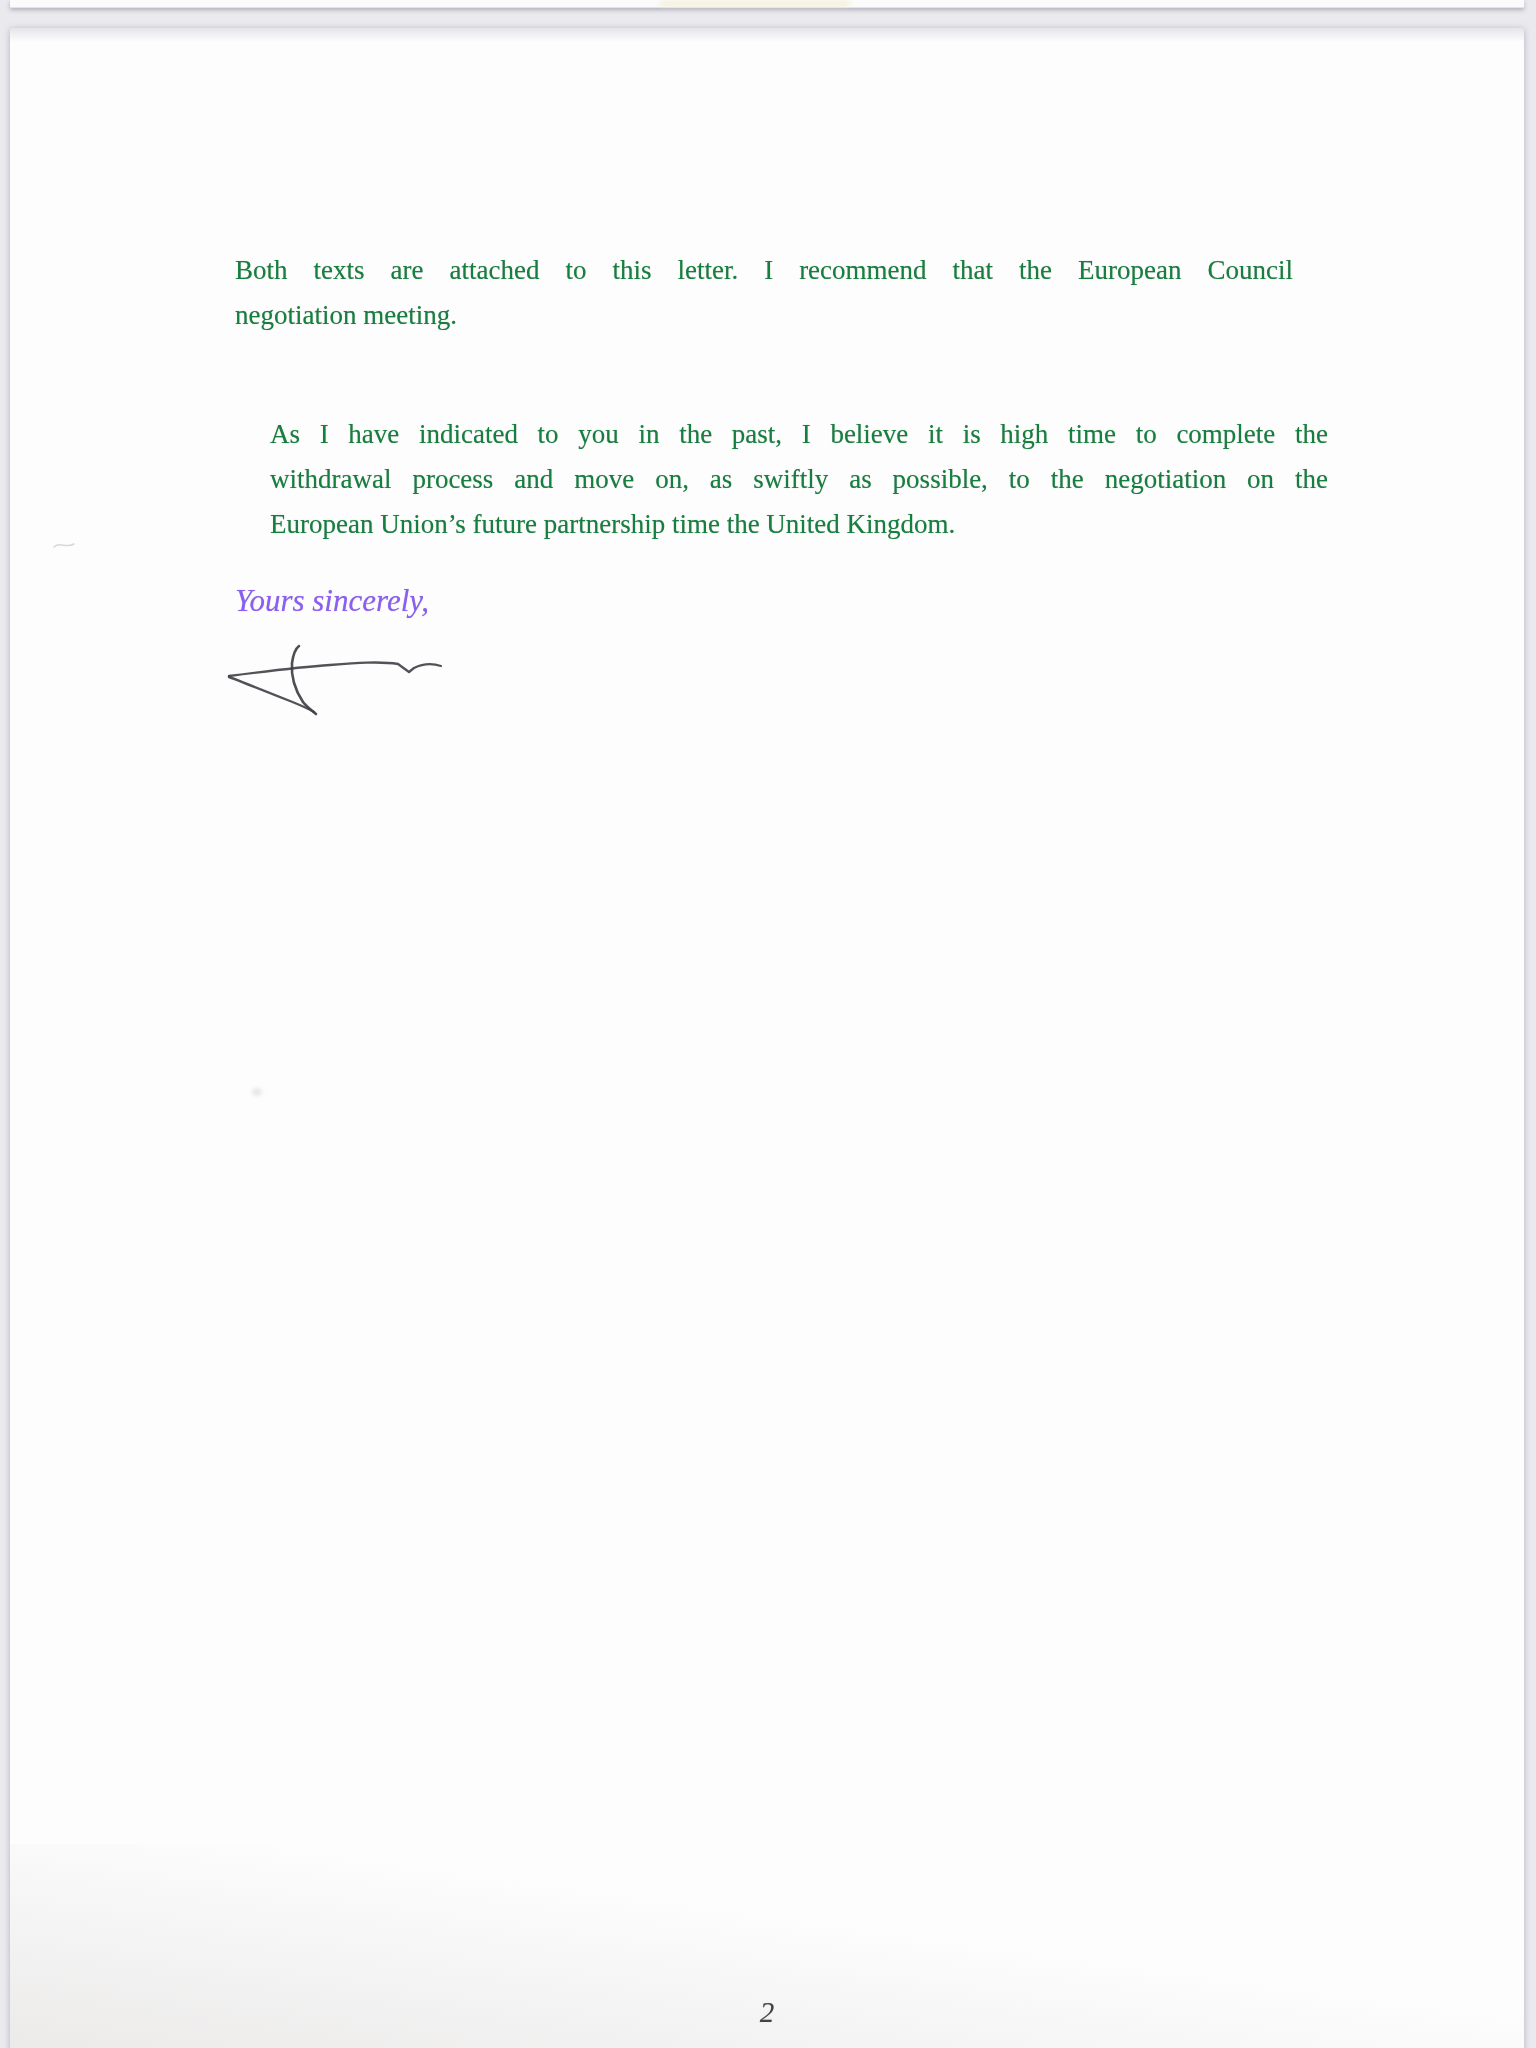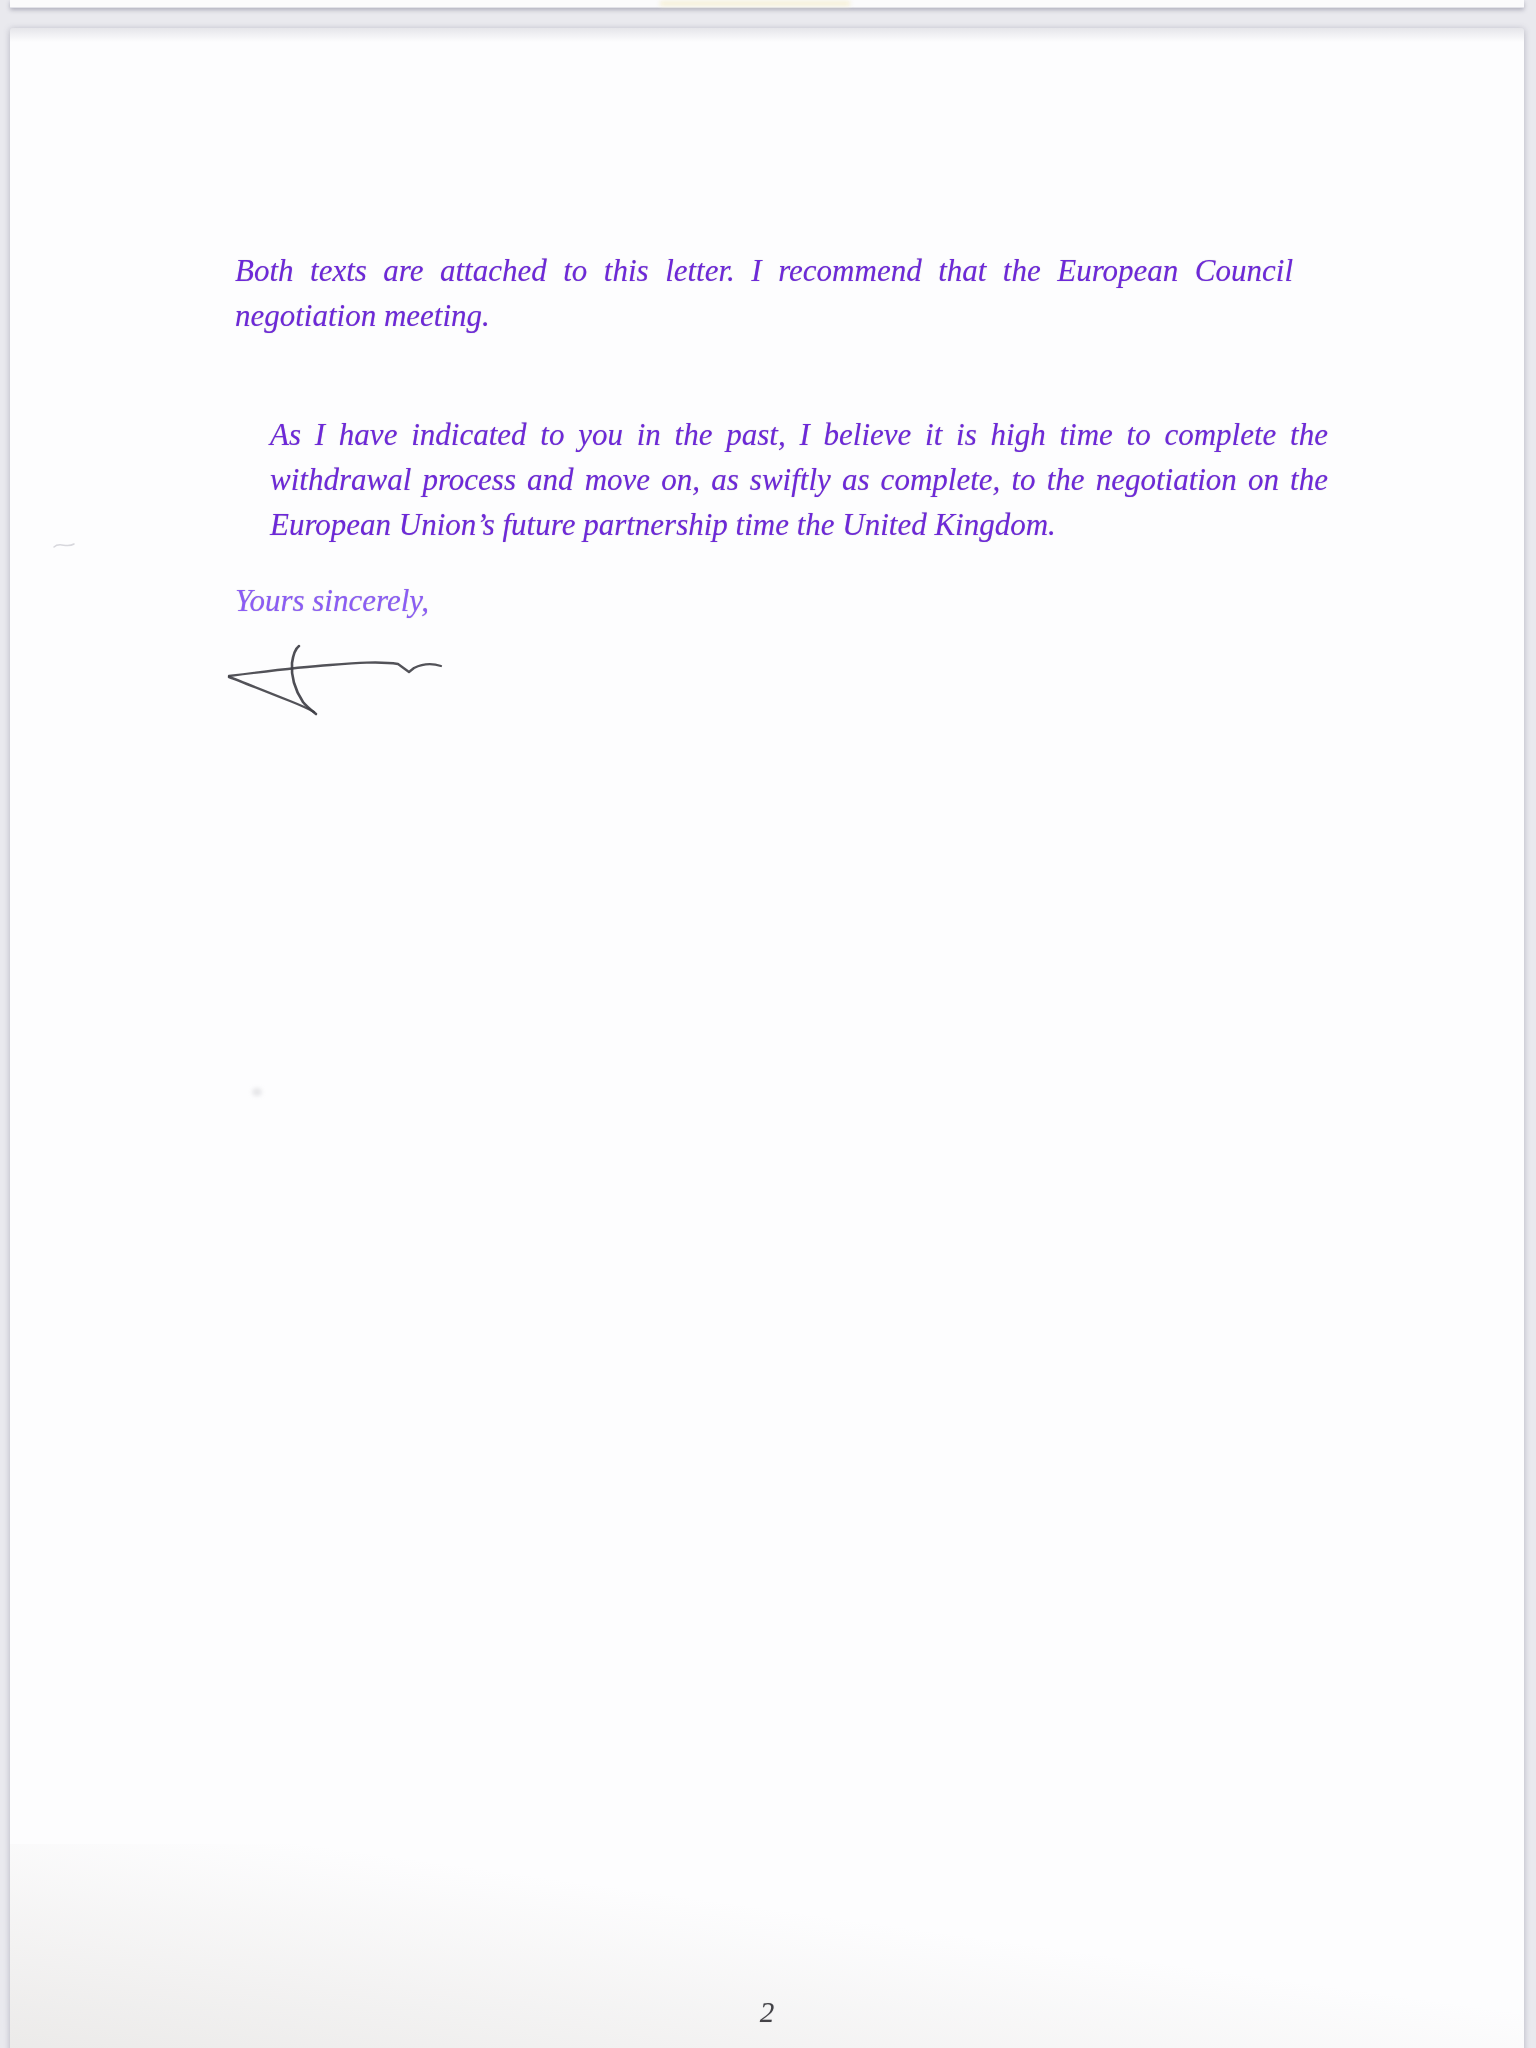--- a/index.html
+++ b/index.html
@@ -34,22 +34,22 @@
     pointer-events:none;
   }
   .paper-bottom-shade{
     position:absolute;bottom:0;left:0;right:0;height:210px;
     background:linear-gradient(to top right, rgba(172,166,158,0.22), rgba(255,255,255,0) 60%);
     pointer-events:none;
   }
   
   .para{
     position:absolute;left:225px;width:1058px;
-    font-style:italic;font-size:31px;line-height:45px;
-    color:#6d28d9;
+    font-size:27px;line-height:45px;
+    color:#15803d;
     text-shadow:0 0 1px rgba(44,44,51,0.35);
   }
   #para1{top:220px;}
   #para2{top:384px;margin-left:35px;}
   .jline{text-align:justify;text-align-last:justify;white-space:nowrap;}
   .jline.last{text-align-last:left;}
   .closing{
     position:absolute;left:225px;top:550px;
     font-style:italic;font-size:31px;line-height:45px;
     color:#8b5cf6;
@@ -86,21 +86,21 @@
 <div class="paper">
   <div class="paper-top-shade"></div>
 
   <div class="para" id="para1">
     <div class="jline">Both texts are attached to this letter. I recommend that the European Council</div>
     <div class="jline last">negotiation meeting.</div>
   </div>
 
   <div class="para" id="para2">
     <div class="jline">As I have indicated to you in the past, I believe it is high time to complete the</div>
-    <div class="jline">withdrawal process and move on, as swiftly as complete, to the negotiation on the</div>
+    <div class="jline">withdrawal process and move on, as swiftly as possible, to the negotiation on the</div>
     <div class="jline last">European Union’s future partnership time the United Kingdom.</div>
   </div>
 
   <div class="closing">Yours sincerely,</div>
 
   <svg class="signature" width="260" height="120" viewBox="0 0 260 120" fill="none">
     <path d="M 19 60 C 50 56, 90 51, 120 49 C 145 47, 170 45, 188 48 L 199 56 L 204 52 C 212 48, 222 47, 231 50" stroke="#3f3f46" stroke-width="2.3" stroke-linecap="round" stroke-linejoin="round" opacity="0.9"></path>
     <path d="M 89 30 C 85 33, 83 40, 82 47 C 81 60, 85 74, 93 86 C 96 90, 101 94, 106 98" stroke="#3f3f46" stroke-width="2.6" stroke-linecap="round" opacity="0.92"></path>
     <path d="M 19 61 C 30 65, 55 75, 80 85 C 90 89, 99 93, 104 96" stroke="#3f3f46" stroke-width="2.4" stroke-linecap="round" opacity="0.9"></path>
   </svg>

